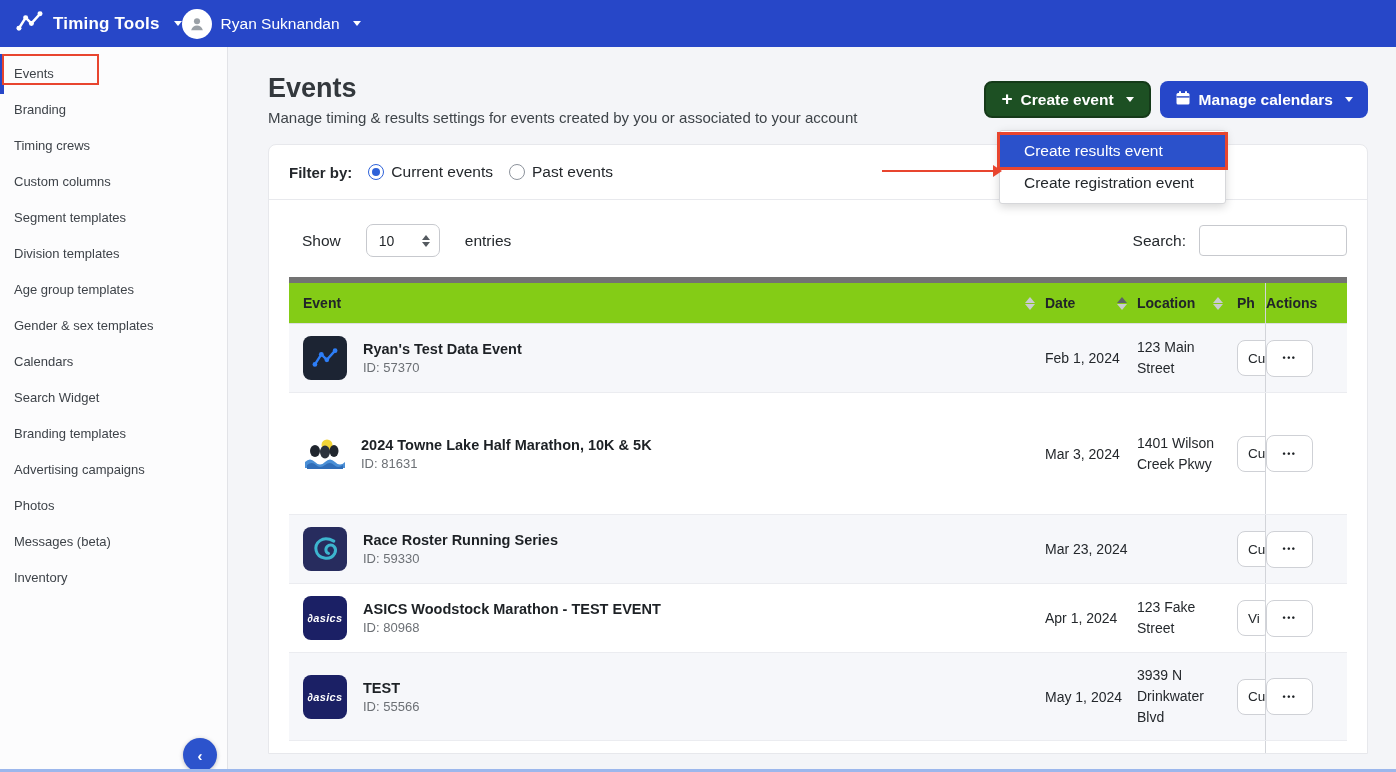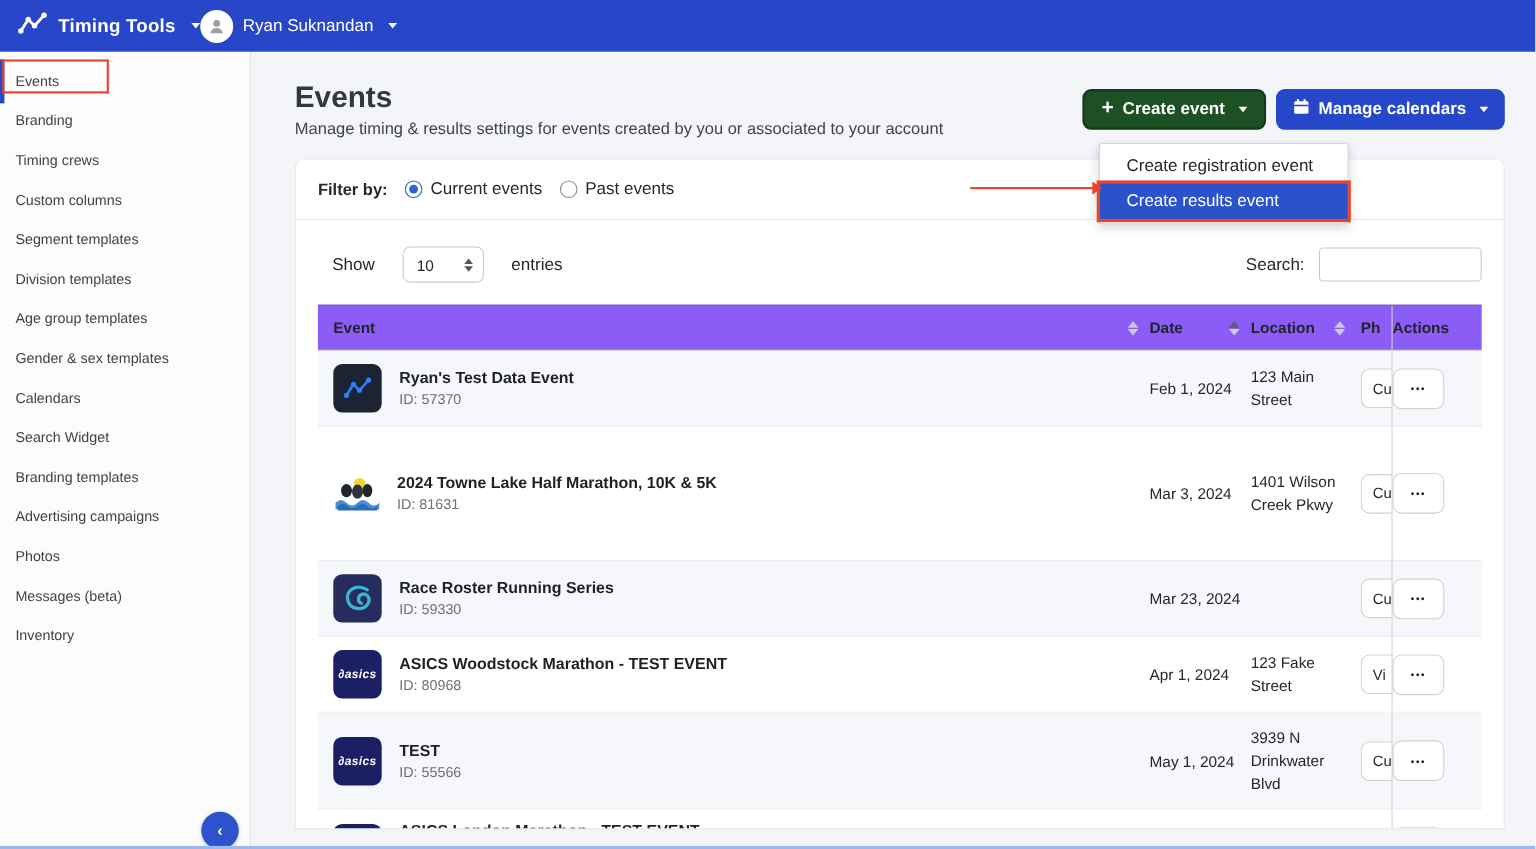--- a/index.html
+++ b/index.html
@@ -58,21 +58,21 @@
   .page-size { display:flex; align-items:center; justify-content:space-between; width:74px; height:33px; border:1px solid #c7c9ce; border-radius:7px; padding:0 9px 0 12px; font-size:14px; color:#24282c; cursor:pointer; background:#fff; }
   .stepper { display:flex; flex-direction:column; gap:2px; }
   .tri-up { width:0;height:0;border-left:4px solid transparent;border-right:4px solid transparent;border-bottom:5px solid #555a60; }
   .tri-down { width:0;height:0;border-left:4px solid transparent;border-right:4px solid transparent;border-top:5px solid #555a60; }
   .search-group { display:flex; align-items:center; gap:13px; font-size:15.5px; color:#24282c; }
   .search-input { width:148px; height:31px; border:1px solid #c7c9ce; border-radius:4px; background:#fff; padding:0 8px; font-size:14px; font-family:inherit; }
 
   
   .table { margin:6px 20px 0 20px; }
   .tr { display:flex; align-items:stretch; }
-  .thead { border-top:1px solid #737373; border-bottom:1px solid #dcdee3; background:#8b5cf6; }
+  .thead { border-top:6px solid #737373; border-bottom:1px solid #dcdee3; background:#84cc16; }
   .th { font-size:14px; font-weight:700; color:#212529; display:flex; align-items:center; padding:12px 0; }
   .cell-event { flex:1; padding-left:14px; display:flex; align-items:center; justify-content:space-between; min-width:0; }
   .cell-date { width:92px; flex:none; display:flex; align-items:center; justify-content:space-between; }
   .cell-loc { width:100px; flex:none; display:flex; align-items:center; justify-content:space-between; padding-right:4px; }
   .cell-photos { width:28px; flex:none; overflow:hidden; display:flex; align-items:center; }
   .cell-actions { width:82px; flex:none; border-left:1px solid #d2d4d9; display:flex; align-items:center; }
   .sort { display:flex; flex-direction:column; gap:1px; margin-right:10px; }
   .sort .up { width:0;height:0;border-left:5px solid transparent;border-right:5px solid transparent;border-bottom:6px solid #c9cbd0; }
   .sort .down { width:0;height:0;border-left:5px solid transparent;border-right:5px solid transparent;border-top:6px solid #c9cbd0; }
   .sort .up.on { border-bottom-color:#5c6167; }
@@ -385,18 +385,18 @@
                 <button class="dots-btn"></button>
               </div>
           </div>
 
         </div>
       </div>
     </main>
   </div>
 
   <div class="create-menu">
+    <div class="menu-item highlighted">Create results event</div>
     <div class="menu-item">Create registration event</div>
-    <div class="menu-item highlighted">Create results event</div>
   </div>
   <div class="annot-arrow"></div>
 
 </div>
 
 </body></html>

